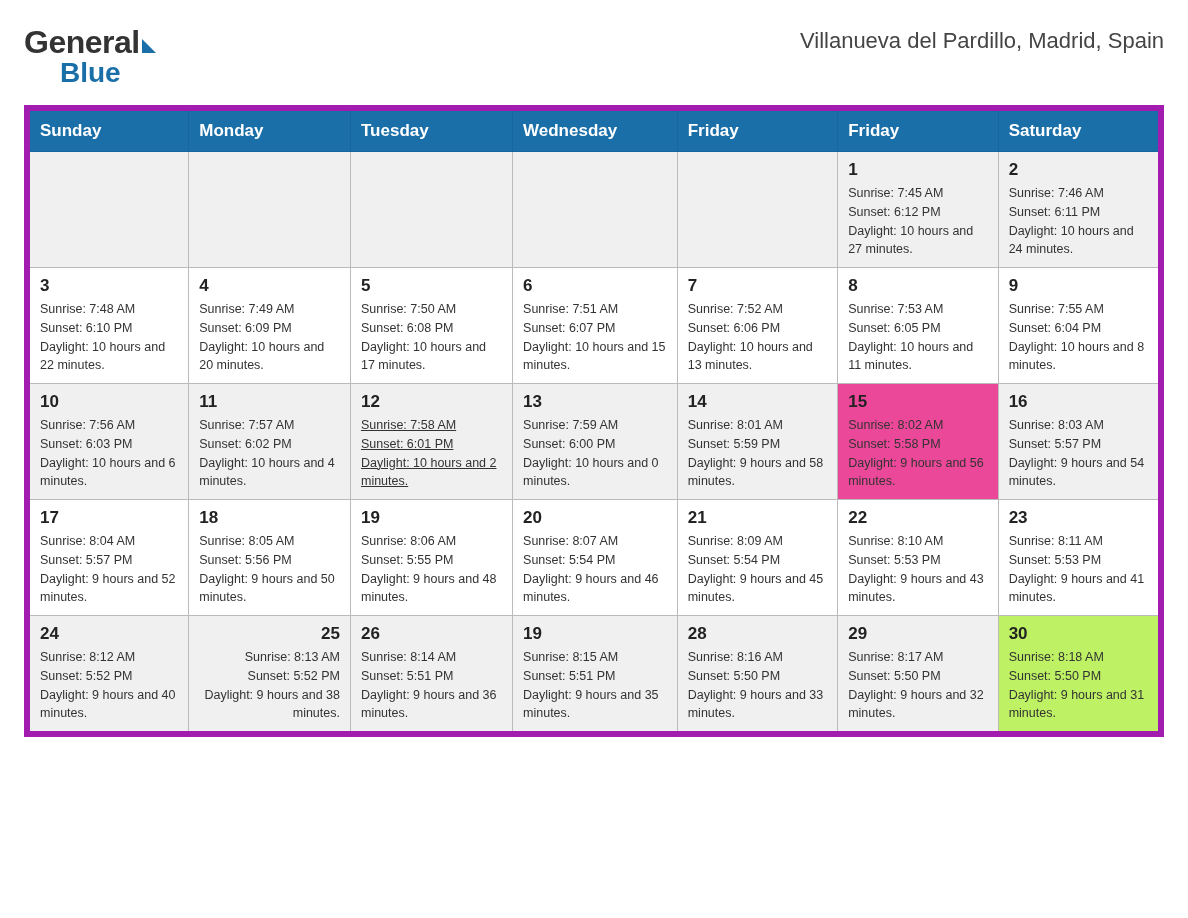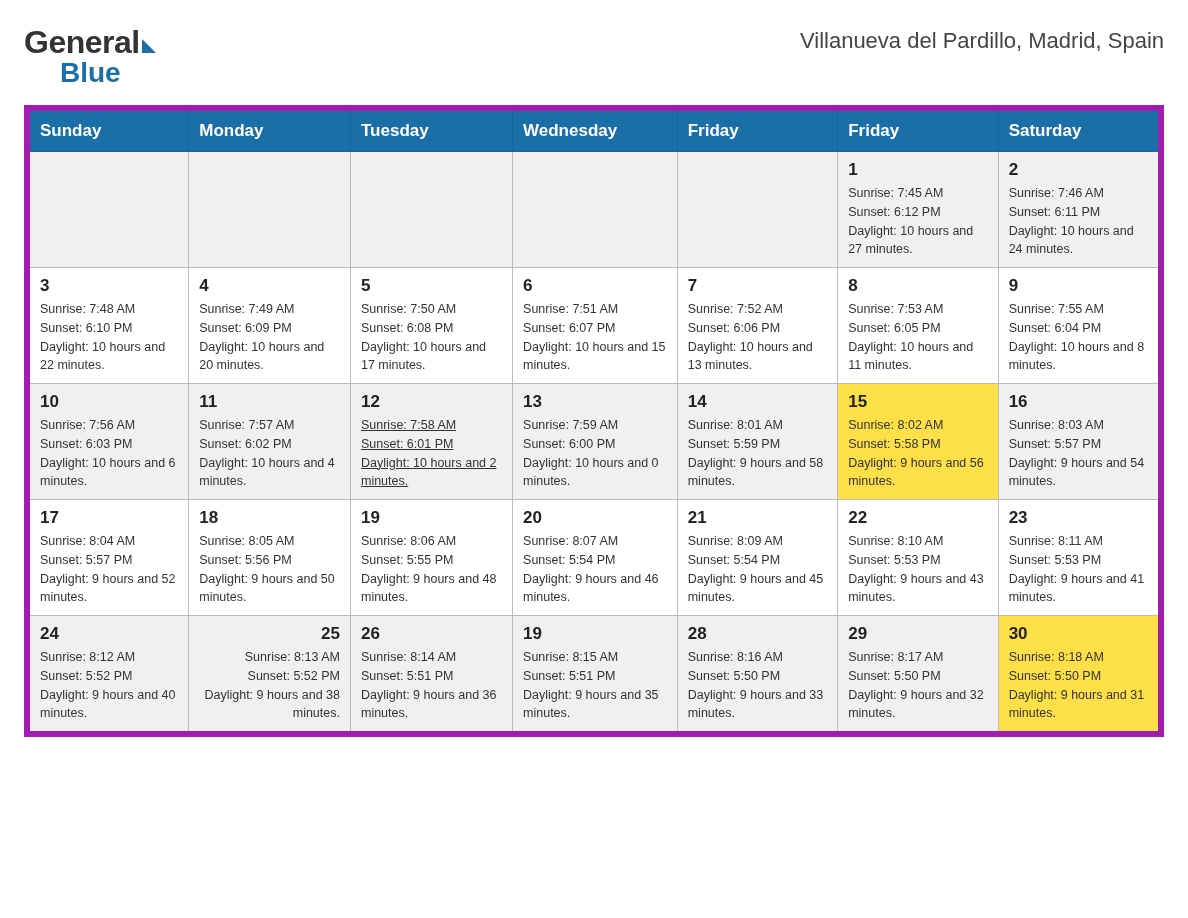--- a/index.html
+++ b/index.html
@@ -219,21 +219,21 @@
           <div class="day-info" style="white-space: pre-line;">Sunrise: 7:59 AM
 Sunset: 6:00 PM
 Daylight: 10 hours and 0 minutes.</div>
         </td>
         <td style="background-color: rgb(240, 240, 240);">
           <span class="day-number">14</span>
           <div class="day-info" style="white-space: pre-line;">Sunrise: 8:01 AM
 Sunset: 5:59 PM
 Daylight: 9 hours and 58 minutes.</div>
         </td>
-        <td style="background-color: #fde047;">
+        <td style="background-color: #ec4899;">
           <span class="day-number">15</span>
           <div class="day-info" style="white-space: pre-line;">Sunrise: 8:02 AM
 Sunset: 5:58 PM
 Daylight: 9 hours and 56 minutes.</div>
         </td>
         <td style="background-color: rgb(240, 240, 240);">
           <span class="day-number">16</span>
           <div class="day-info" style="white-space: pre-line;">Sunrise: 8:03 AM
 Sunset: 5:57 PM
 Daylight: 9 hours and 54 minutes.</div>
@@ -313,21 +313,21 @@
           <div class="day-info" style="white-space: pre-line;">Sunrise: 8:16 AM
 Sunset: 5:50 PM
 Daylight: 9 hours and 33 minutes.</div>
         </td>
         <td style="background-color: rgb(240, 240, 240);">
           <span class="day-number">29</span>
           <div class="day-info" style="white-space: pre-line;">Sunrise: 8:17 AM
 Sunset: 5:50 PM
 Daylight: 9 hours and 32 minutes.</div>
         </td>
-        <td style="background-color: #fde047;">
+        <td style="background-color: #bef264;">
           <span class="day-number">30</span>
           <div class="day-info" style="white-space: pre-line;">Sunrise: 8:18 AM
 Sunset: 5:50 PM
 Daylight: 9 hours and 31 minutes.</div>
         </td>
       </tr>
     </tbody>
 </table>
 
 </body></html>

